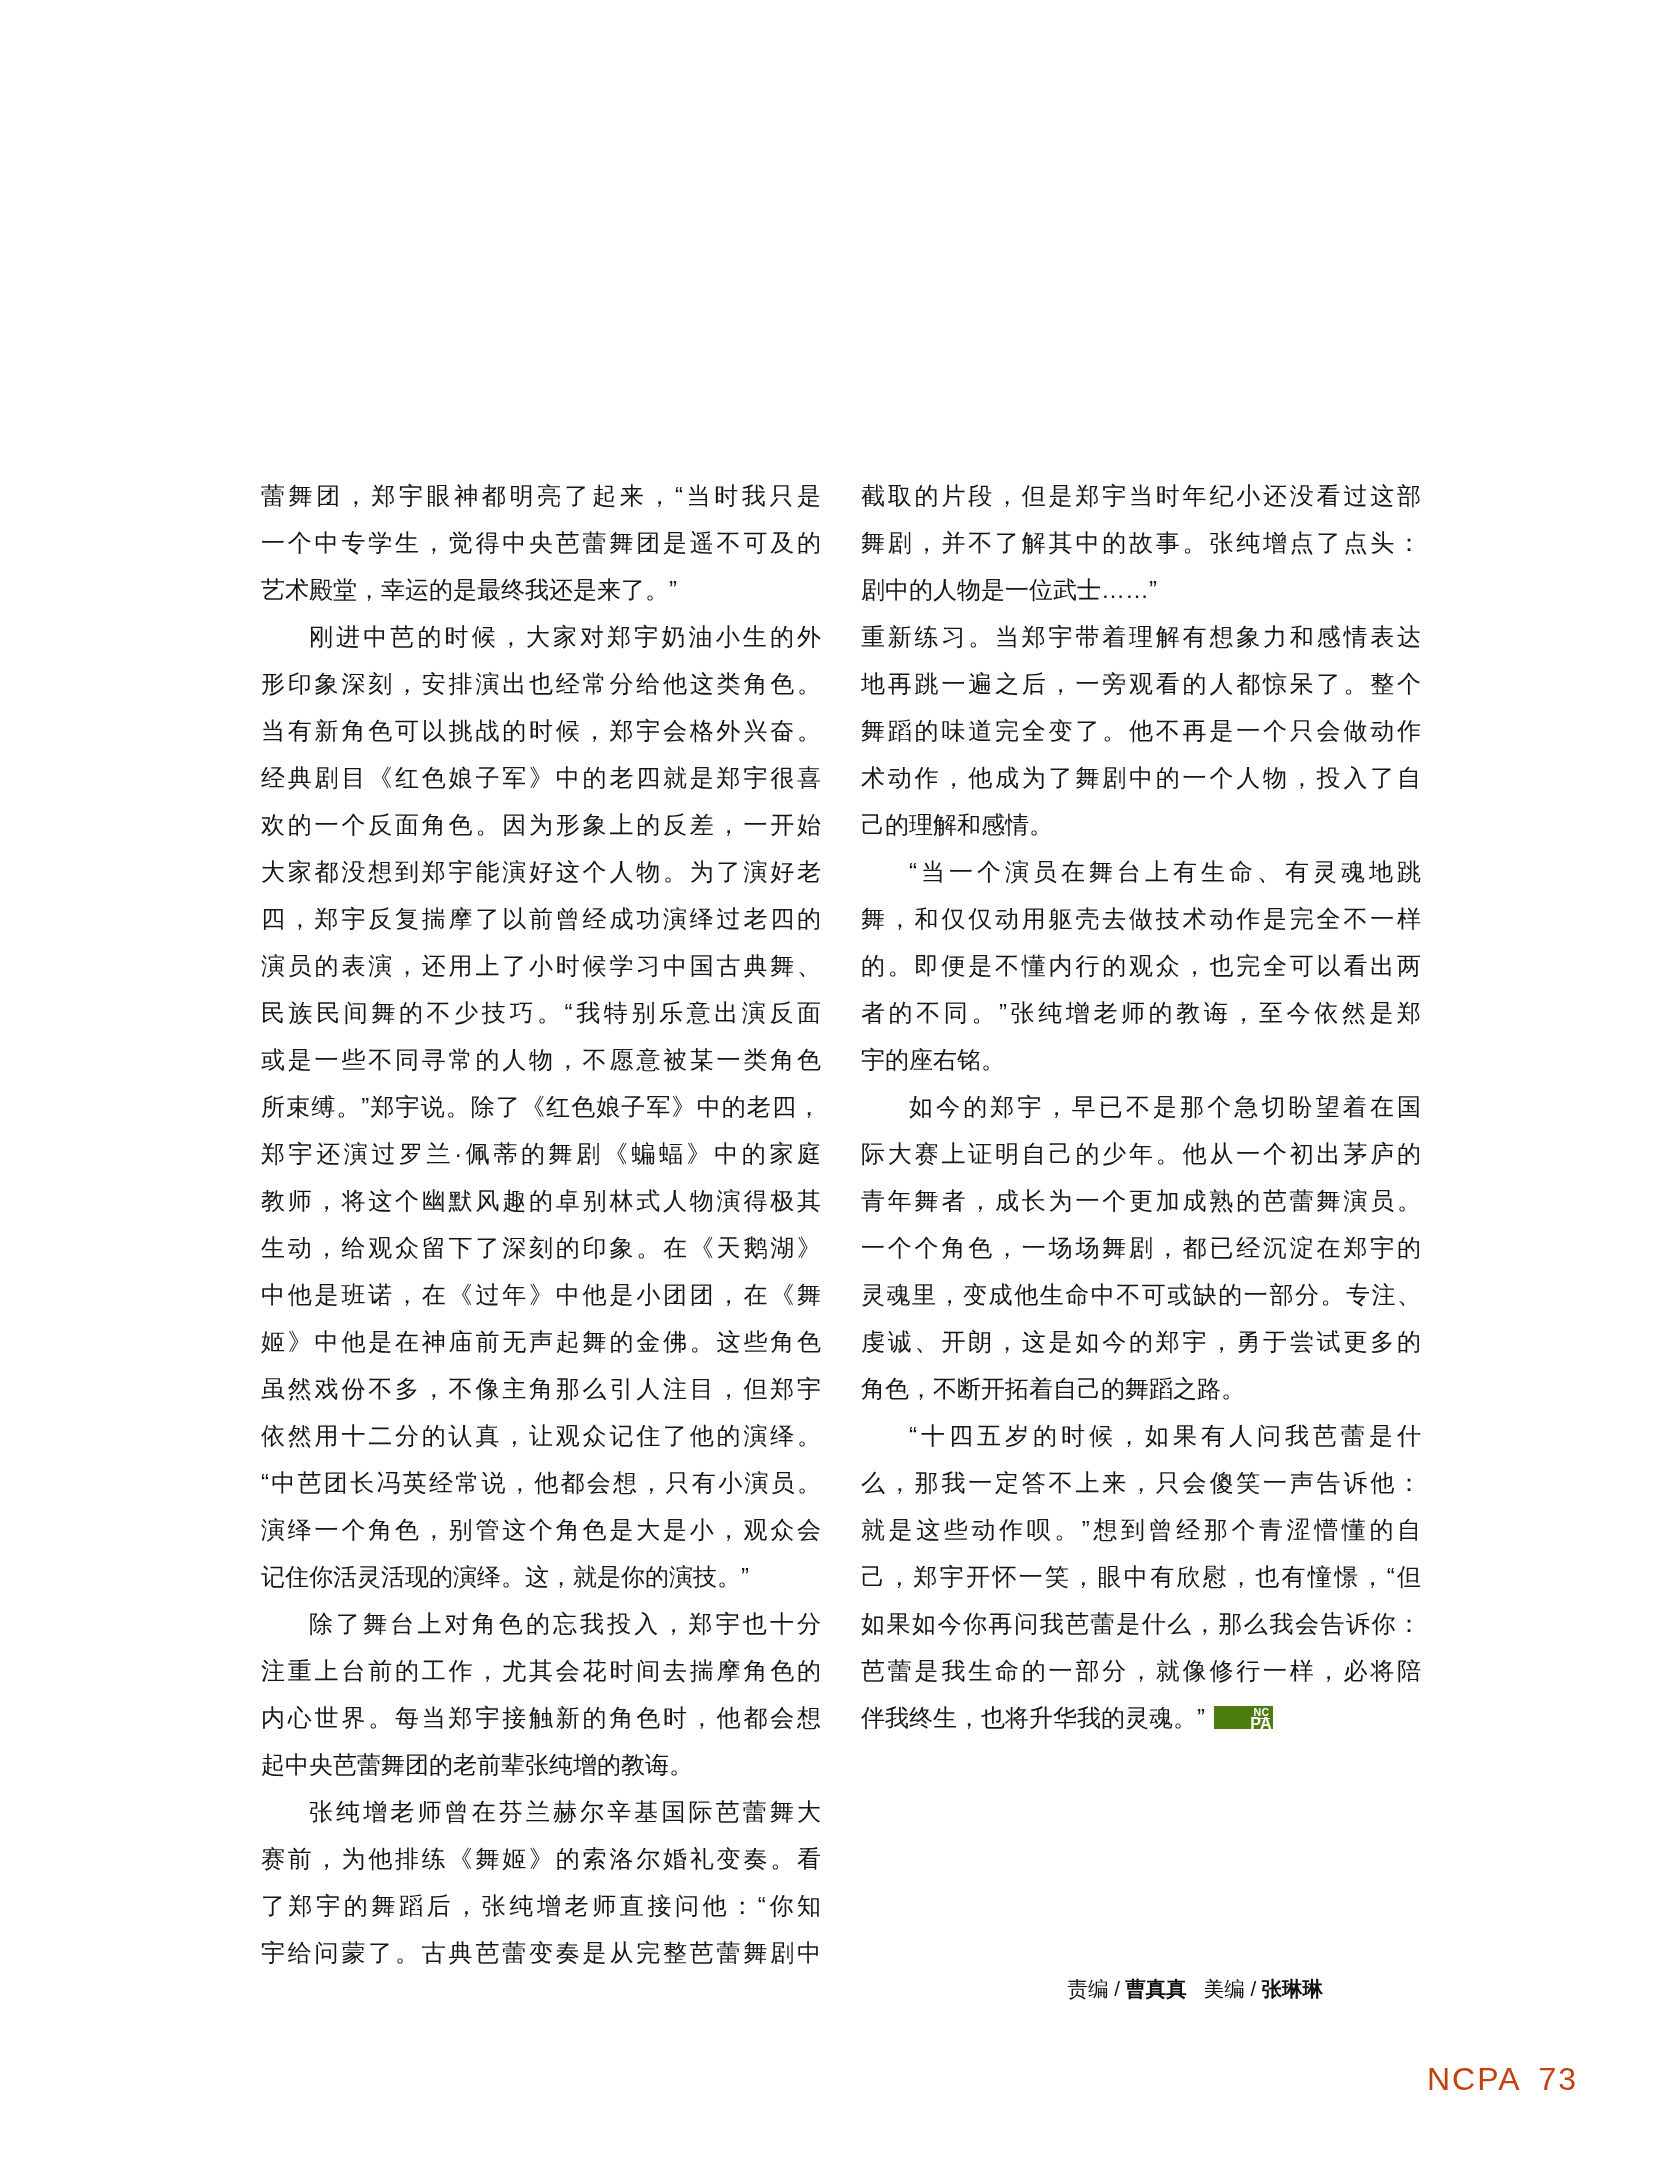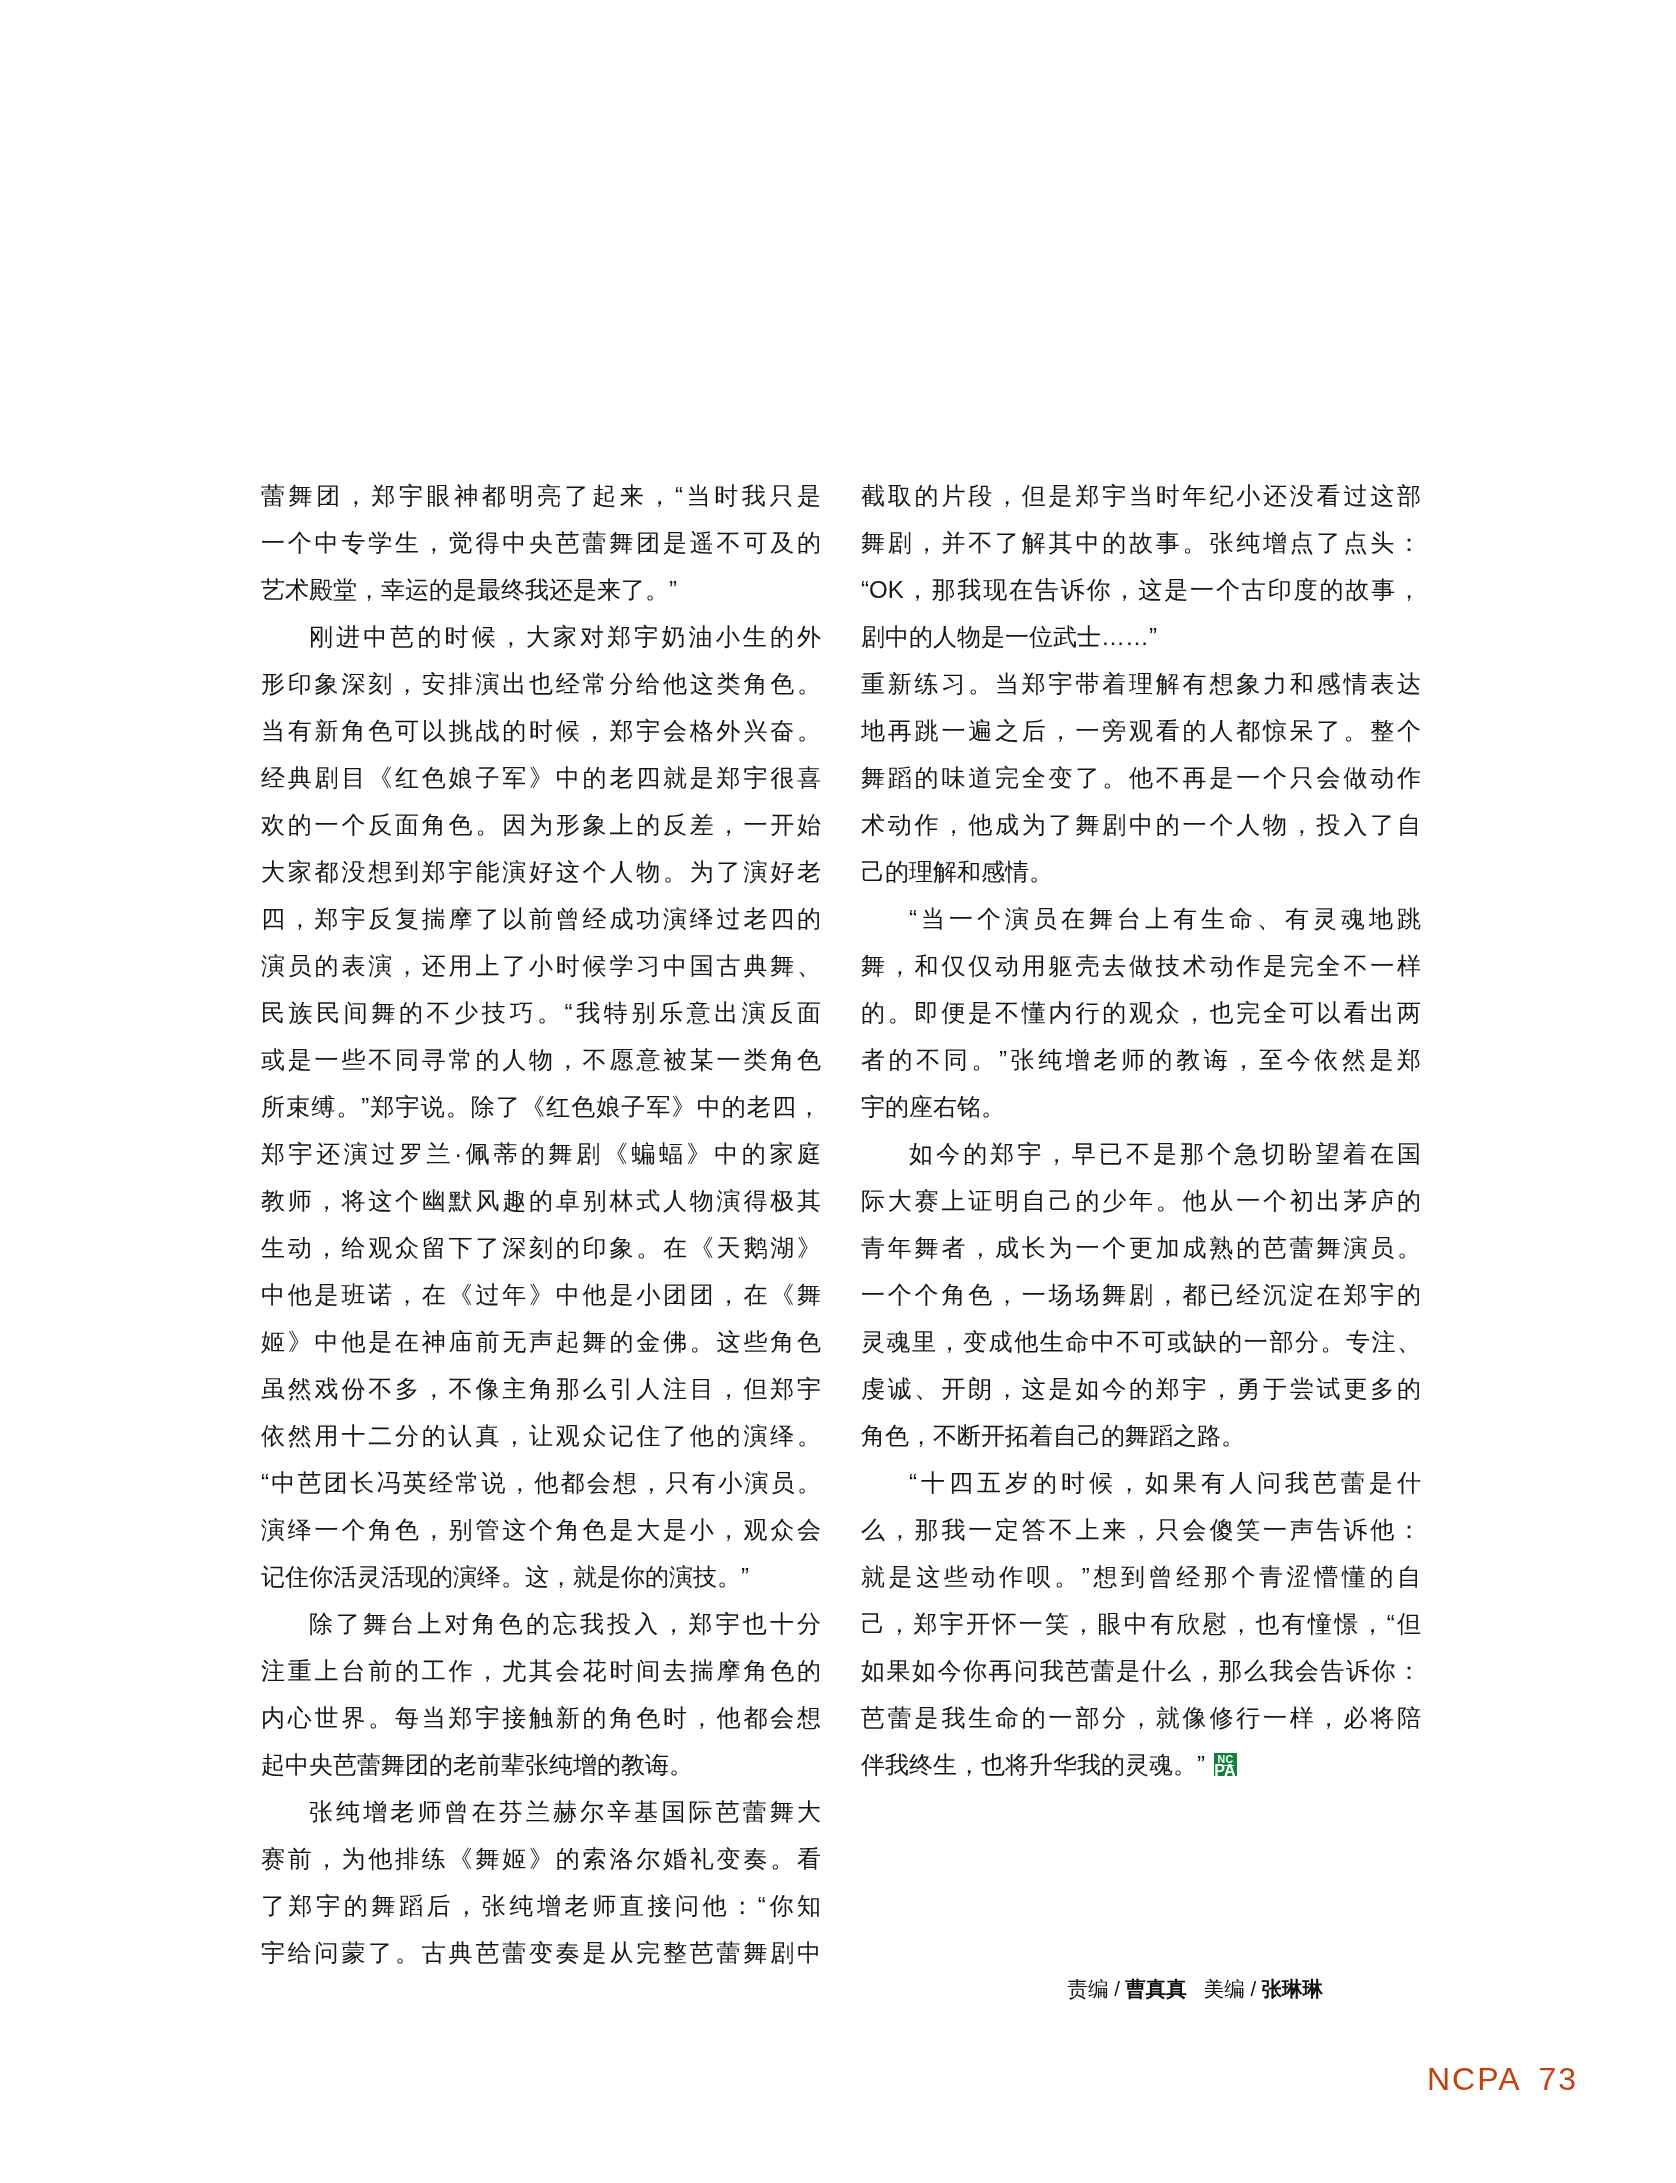--- a/index.html
+++ b/index.html
@@ -131,21 +131,20 @@
         <div class="line">内心世界。每当郑宇接触新的角色时，他都会想</div>
         <div class="line end">起中央芭蕾舞团的老前辈张纯增的教诲。</div>
         <div class="line indent">张纯增老师曾在芬兰赫尔辛基国际芭蕾舞大</div>
         <div class="line">赛前，为他排练《舞姬》的索洛尔婚礼变奏。看</div>
         <div class="line">了郑宇的舞蹈后，张纯增老师直接问他：“你知</div>
         <div class="line">宇给问蒙了。古典芭蕾变奏是从完整芭蕾舞剧中</div>
       </div>
     <div class="col">
         <div class="line">截取的片段，但是郑宇当时年纪小还没看过这部</div>
         <div class="line">舞剧，并不了解其中的故事。张纯增点了点头：</div>
-        <div class="line">“OK，那我现在告诉你，这是一个古印度的故事，</div>
         <div class="line end">剧中的人物是一位武士……”</div>
         <div class="line">重新练习。当郑宇带着理解有想象力和感情表达</div>
         <div class="line">地再跳一遍之后，一旁观看的人都惊呆了。整个</div>
         <div class="line">舞蹈的味道完全变了。他不再是一个只会做动作</div>
         <div class="line">术动作，他成为了舞剧中的一个人物，投入了自</div>
         <div class="line end">己的理解和感情。</div>
         <div class="line indent">“当一个演员在舞台上有生命、有灵魂地跳</div>
         <div class="line">舞，和仅仅动用躯壳去做技术动作是完全不一样</div>
         <div class="line">的。即便是不懂内行的观众，也完全可以看出两</div>
         <div class="line">者的不同。”张纯增老师的教诲，至今依然是郑</div>
@@ -156,21 +155,21 @@
         <div class="line">一个个角色，一场场舞剧，都已经沉淀在郑宇的</div>
         <div class="line">灵魂里，变成他生命中不可或缺的一部分。专注、</div>
         <div class="line">虔诚、开朗，这是如今的郑宇，勇于尝试更多的</div>
         <div class="line end">角色，不断开拓着自己的舞蹈之路。</div>
         <div class="line indent">“十四五岁的时候，如果有人问我芭蕾是什</div>
         <div class="line">么，那我一定答不上来，只会傻笑一声告诉他：</div>
         <div class="line">就是这些动作呗。”想到曾经那个青涩懵懂的自</div>
         <div class="line">己，郑宇开怀一笑，眼中有欣慰，也有憧憬，“但</div>
         <div class="line">如果如今你再问我芭蕾是什么，那么我会告诉你：</div>
         <div class="line">芭蕾是我生命的一部分，就像修行一样，必将陪</div>
-        <div class="line end">伴我终生，也将升华我的灵魂。”<span class="ncpa-logo" style="background: #15803d;"><span class="logo-top">NC</span><span class="logo-bottom">PA</span></span></div>
+        <div class="line end">伴我终生，也将升华我的灵魂。”<span class="ncpa-logo" style="background: #4d7c0f; padding-left: 36px;"><span class="logo-top">NC</span><span class="logo-bottom">PA</span></span></div>
       </div>
   </div>
 
   <div class="credits">
     <span>责编 /</span><span class="name">曹真真</span><span class="group2">美编 /</span><span class="name">张琳琳</span>
   </div>
 
   <div class="page-number">
     <span>NCPA</span><span class="num">73</span>
   </div>

